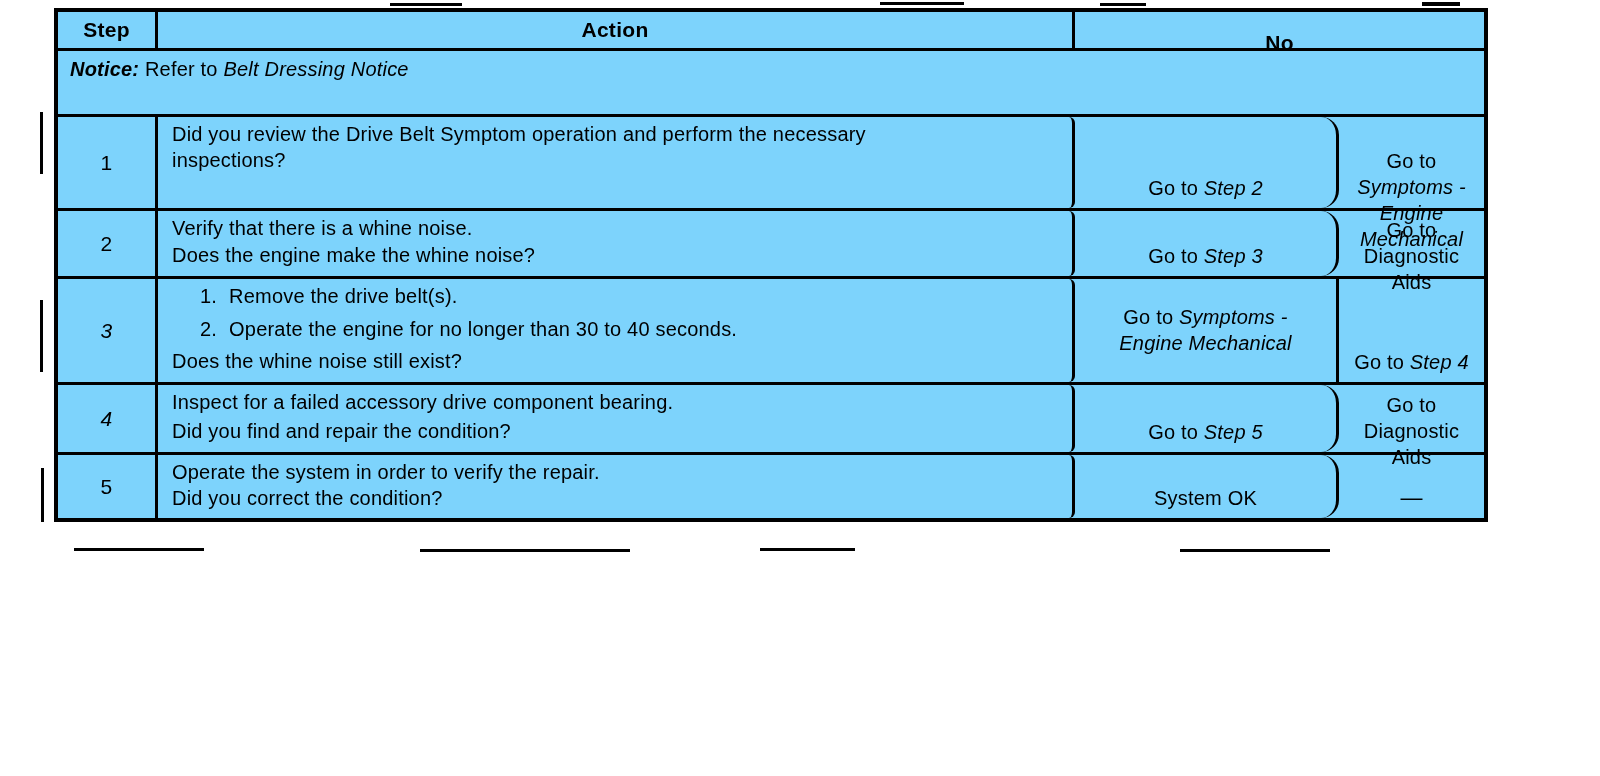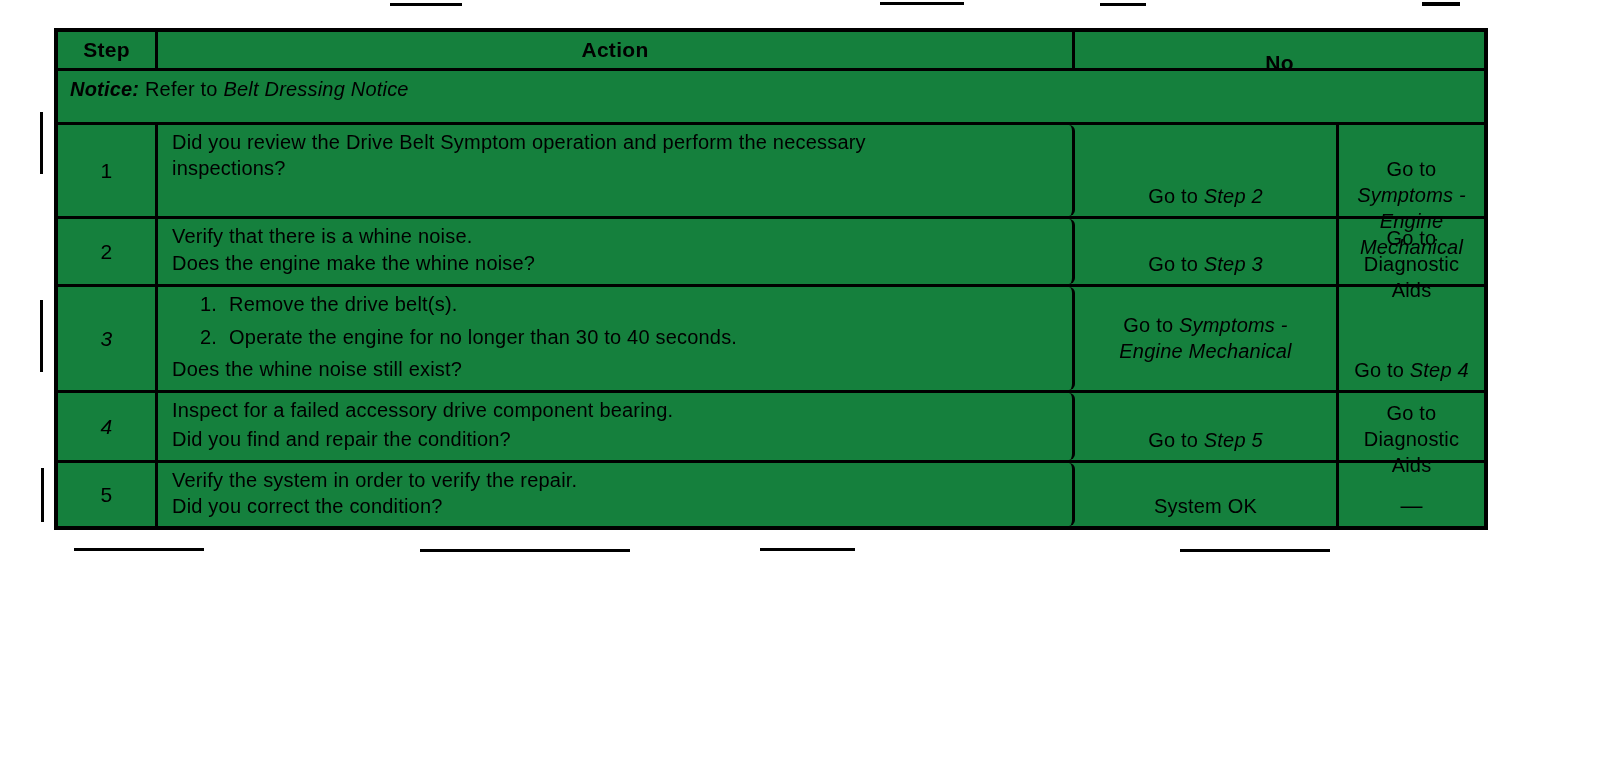--- a/index.html
+++ b/index.html
@@ -9,39 +9,39 @@
     color: #000000;
     font-family: "Liberation Sans", sans-serif;
     position: relative;
     overflow: hidden;
   }
 
   
   .dtable {
     position: absolute;
     left: 54px;
-    top: 28px;
+    top: 8px;
     width: 1434px;
     border: 4px solid #000;
-    background: #15803d;
+    background: #7dd3fc;
   }
   .trow { display: flex; border-top: 3px solid #000; }
   .trow:first-child { border-top: none; }
   .c { border-right: 3px solid #000; position: relative; }
   .c:last-child { border-right: none; }
 
   .c-step   { width: 100px; display: flex; align-items: center; justify-content: center; }
   .c-action { width: 917px; }
   .c-yes    { width: 264px; }
   .c-no     { flex: 1; margin-top: 26px; }
   .c-full   { width: 100%; }
 
   
   .rh-header { height: 36px; }
-  .rh-notice { height: 54px; }
+  .rh-notice { height: 66px; }
   .rh-1 { height: 94px; }
   .rh-2 { height: 68px; }
   .rh-3 { height: 106px; }
   .rh-4 { height: 70px; }
   .rh-5 { height: 66px; }
 
   
   .hdr {
     display: flex; align-items: center; justify-content: center;
     font-weight: bold; font-size: 21px; letter-spacing: 0.3px;
@@ -67,21 +67,21 @@
   .li .num { display: inline-block; margin-right: 12px; }
 
   .vcell {
     display: flex; flex-direction: column; 
     text-align: center;
     padding: 5px 8px 7px 8px;
     font-size: 20px; letter-spacing: 0.2px; line-height: 1.3;
   }
   .v-top { justify-content: flex-start; }
   .v-mid { justify-content: center; }
-  .v-bottom { justify-content: flex-end; }
+  .v-bottom { justify-content: flex-end; border-radius: 18px; }
   .dash { font-size: 22px; }
 
   
   .art { position: absolute; background: #000; }
   .a1 { left: 390px;  top: 3px;   width: 72px;  height: 3px; }
   .a2 { left: 880px;  top: 2px;   width: 84px;  height: 3px; }
   .a3 { left: 1100px; top: 3px;   width: 46px;  height: 3px; }
   .a4 { left: 1422px; top: 2px;   width: 38px;  height: 4px; }
   .a5 { left: 74px;   top: 548px; width: 130px; height: 3px; }
   .a6 { left: 420px;  top: 549px; width: 210px; height: 3px; }
@@ -182,21 +182,21 @@
     <div class="c c-no vcell v-mid">
       <p><span>Go to</span><br><span>Diagnostic Aids</span></p>
     </div>
   </div>
 
   <div class="trow rh-5">
     <div class="c c-step">
         <span class="stepnum">5</span>
       </div>
     <div class="c c-action actioncell">
-      <p>Verify the system in order to verify the repair.</p>
+      <p>Operate the system in order to verify the repair.</p>
       <p>Did you correct the condition?</p>
     </div>
     <div class="c c-yes vcell v-bottom">
       <p>System OK</p>
     </div>
     <div class="c c-no vcell v-mid">
       <p class="dash">—</p>
     </div>
   </div>
 

